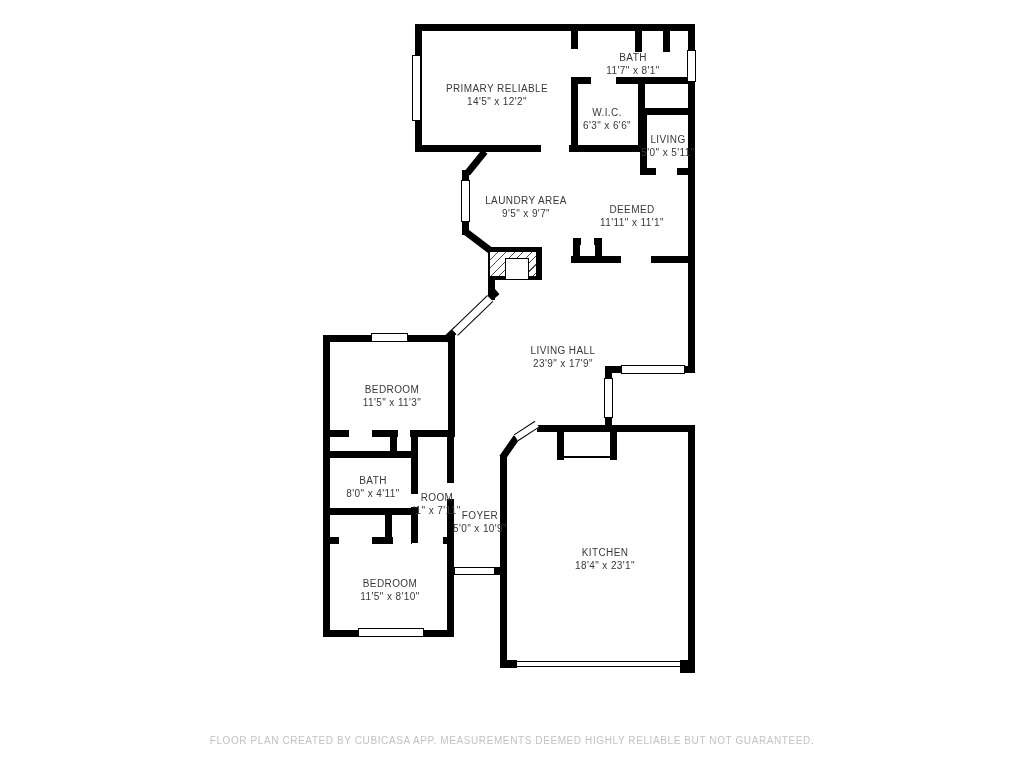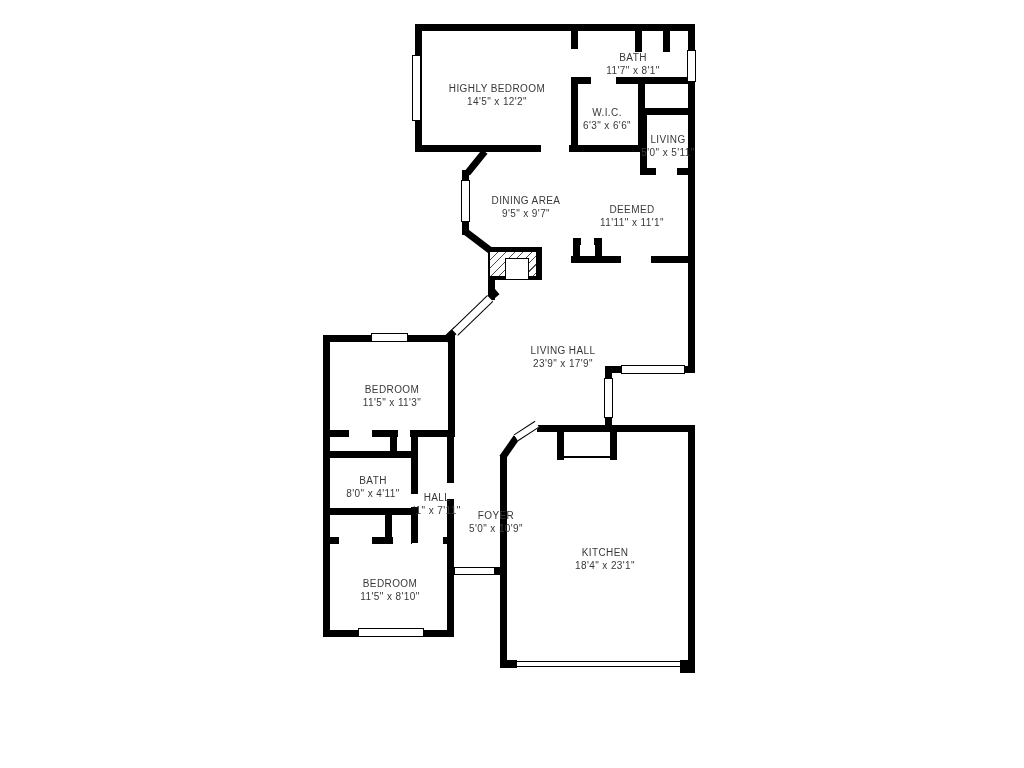--- a/index.html
+++ b/index.html
@@ -108,65 +108,66 @@
   <div class="door-v" style="left:411px;top:493px;width:7px;height:15px;"></div>
   <div class="door-h" style="left:338px;top:537px;width:35px;height:7px;"></div>
   <div class="door-h" style="left:392px;top:537px;width:20px;height:7px;"></div>
   <div class="door-v" style="left:447px;top:482px;width:7px;height:18px;"></div>
   <div class="win" style="left:454px;top:567px;width:41px;height:8px;"></div>
   <div class="door-h" style="left:517px;top:661px;width:163px;height:6px;border-left:none;border-right:none;border-top:1px solid #000;border-bottom:1px solid #000;"></div>
   <div class="door-d" style="left:448px;top:311px;width:49px;height:9px;transform:rotate(-44deg);"></div>
   <div class="door-d" style="left:514px;top:427px;width:25px;height:8px;transform:rotate(-33deg);"></div>
 
   <div class="label" style="left:497px;top:95px;">
-    <div>HIGHLY BEDROOM</div>
+    <div>PRIMARY RELIABLE</div>
     <div>14'5" x 12'2"</div>
   </div>
   <div class="label" style="left:633px;top:64px;">
     <div>BATH</div>
     <div>11'7" x 8'1"</div>
   </div>
   <div class="label" style="left:607px;top:119px;">
     <div>W.I.C.</div>
     <div>6'3" x 6'6"</div>
   </div>
   <div class="label" style="left:668px;top:146px;">
     <div>LIVING</div>
     <div>5'0" x 5'11"</div>
   </div>
   <div class="label" style="left:526px;top:207px;">
-    <div>DINING AREA</div>
+    <div>LAUNDRY AREA</div>
     <div>9'5" x 9'7"</div>
   </div>
   <div class="label" style="left:632px;top:216px;">
     <div>DEEMED</div>
     <div>11'11" x 11'1"</div>
   </div>
   <div class="label" style="left:563px;top:357px;">
     <div>LIVING HALL</div>
     <div>23'9" x 17'9"</div>
   </div>
   <div class="label" style="left:392px;top:396px;">
     <div>BEDROOM</div>
     <div>11'5" x 11'3"</div>
   </div>
   <div class="label" style="left:373px;top:487px;">
     <div>BATH</div>
     <div>8'0" x 4'11"</div>
   </div>
   <div class="label" style="left:437px;top:504px;">
-    <div>HALL</div>
+    <div>ROOM</div>
     <div>'1" x 7'11"</div>
   </div>
-  <div class="label" style="left:496px;top:522px;">
+  <div class="label" style="left:480px;top:522px;">
     <div>FOYER</div>
     <div>5'0" x 10'9"</div>
   </div>
   <div class="label" style="left:390px;top:590px;">
     <div>BEDROOM</div>
     <div>11'5" x 8'10"</div>
   </div>
   <div class="label" style="left:605px;top:559px;">
     <div>KITCHEN</div>
     <div>18'4" x 23'1"</div>
   </div>
 
+  <div class="footer">FLOOR PLAN CREATED BY CUBICASA APP. MEASUREMENTS DEEMED HIGHLY RELIABLE BUT NOT GUARANTEED.</div>
 </div>
 
 </body></html>

